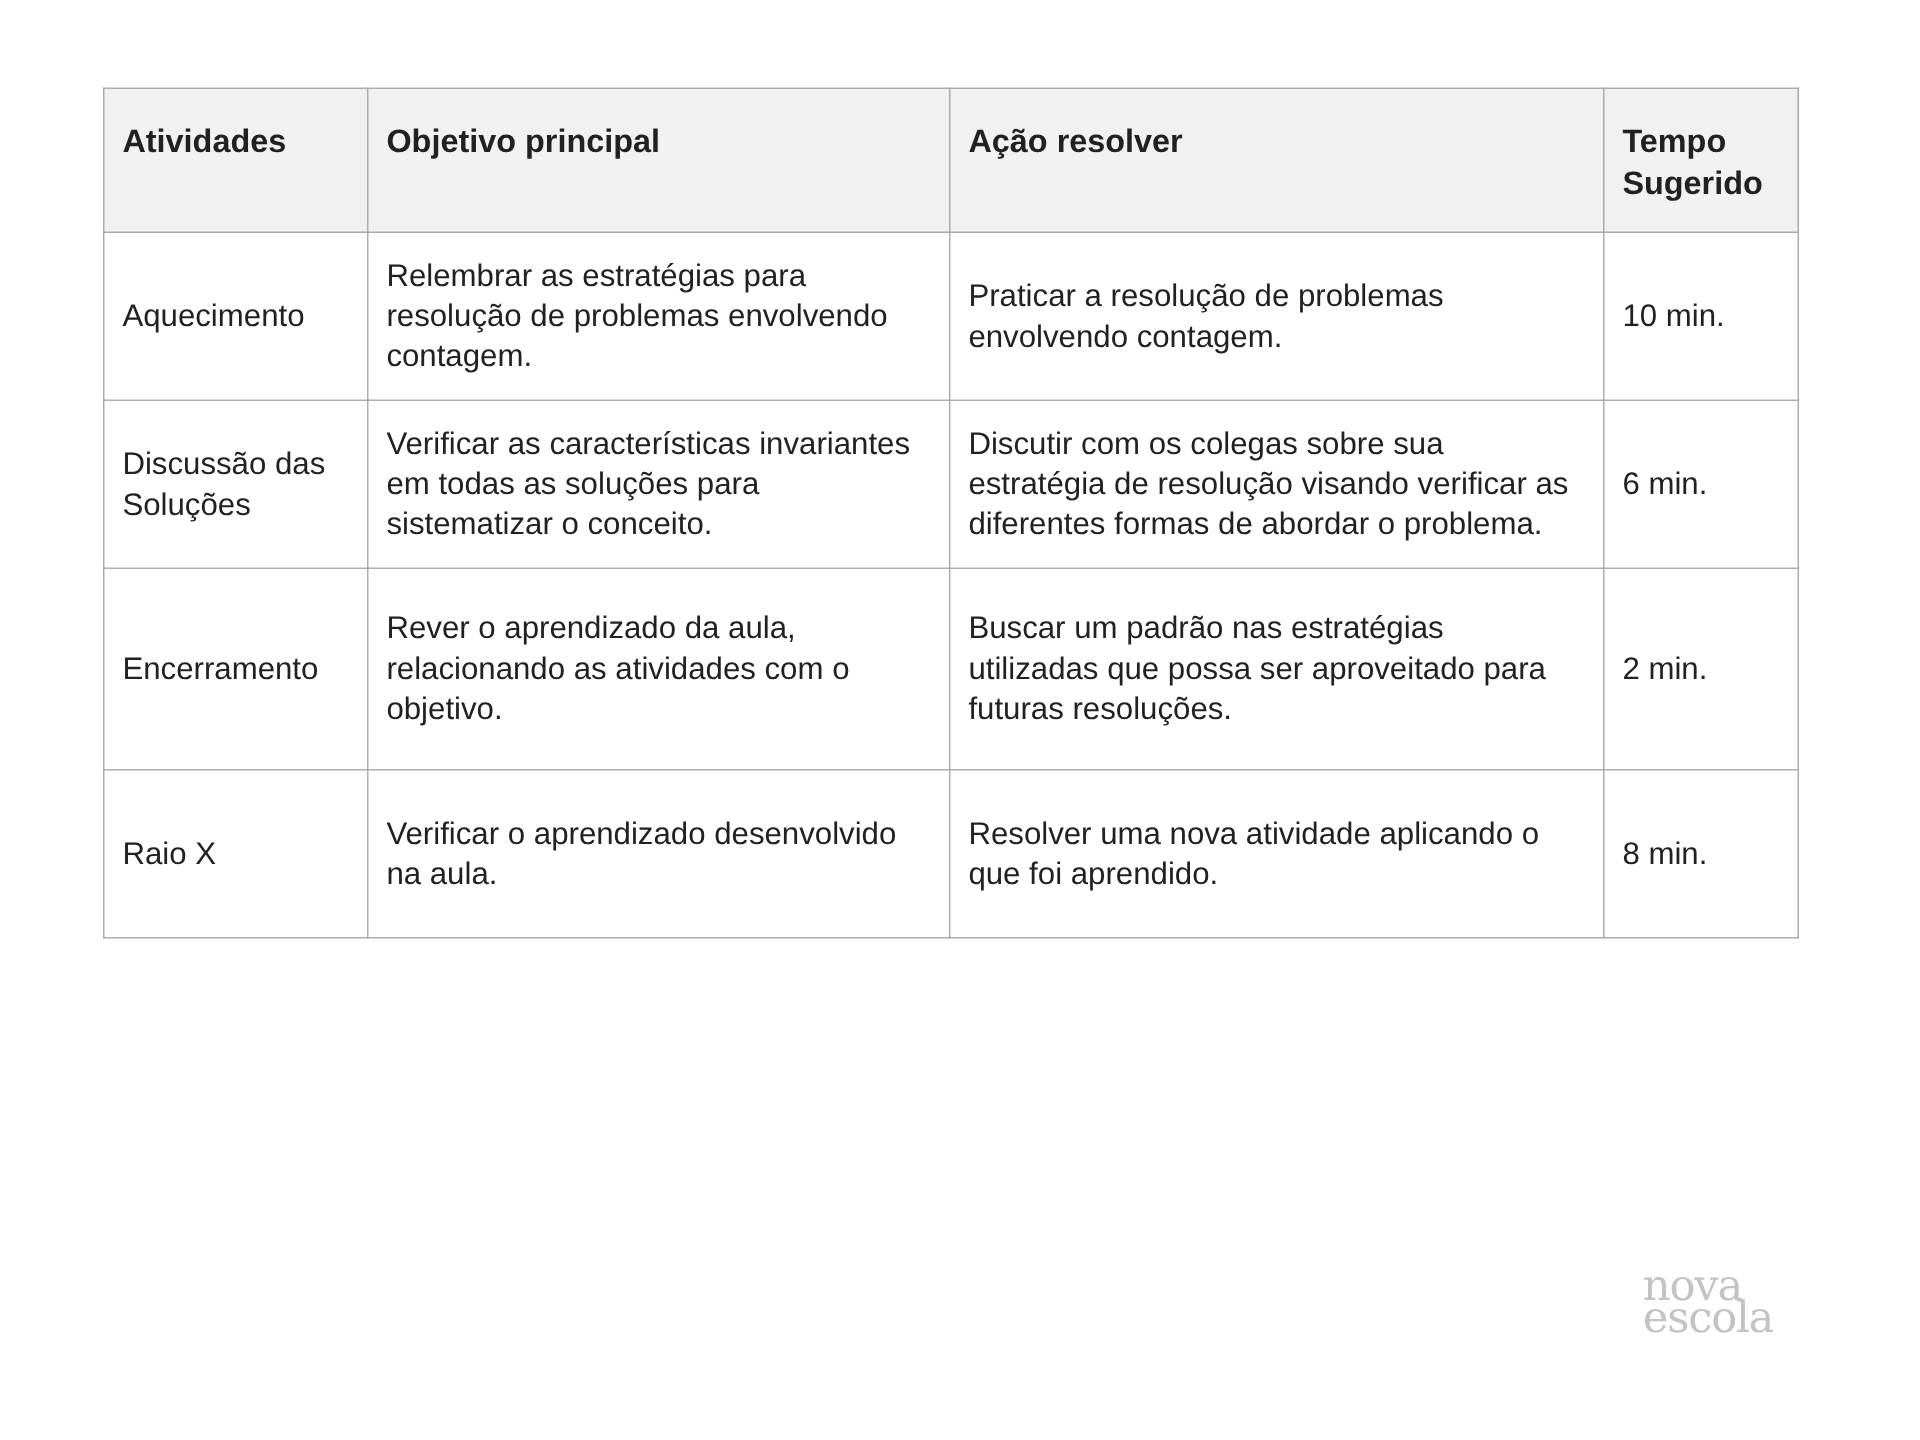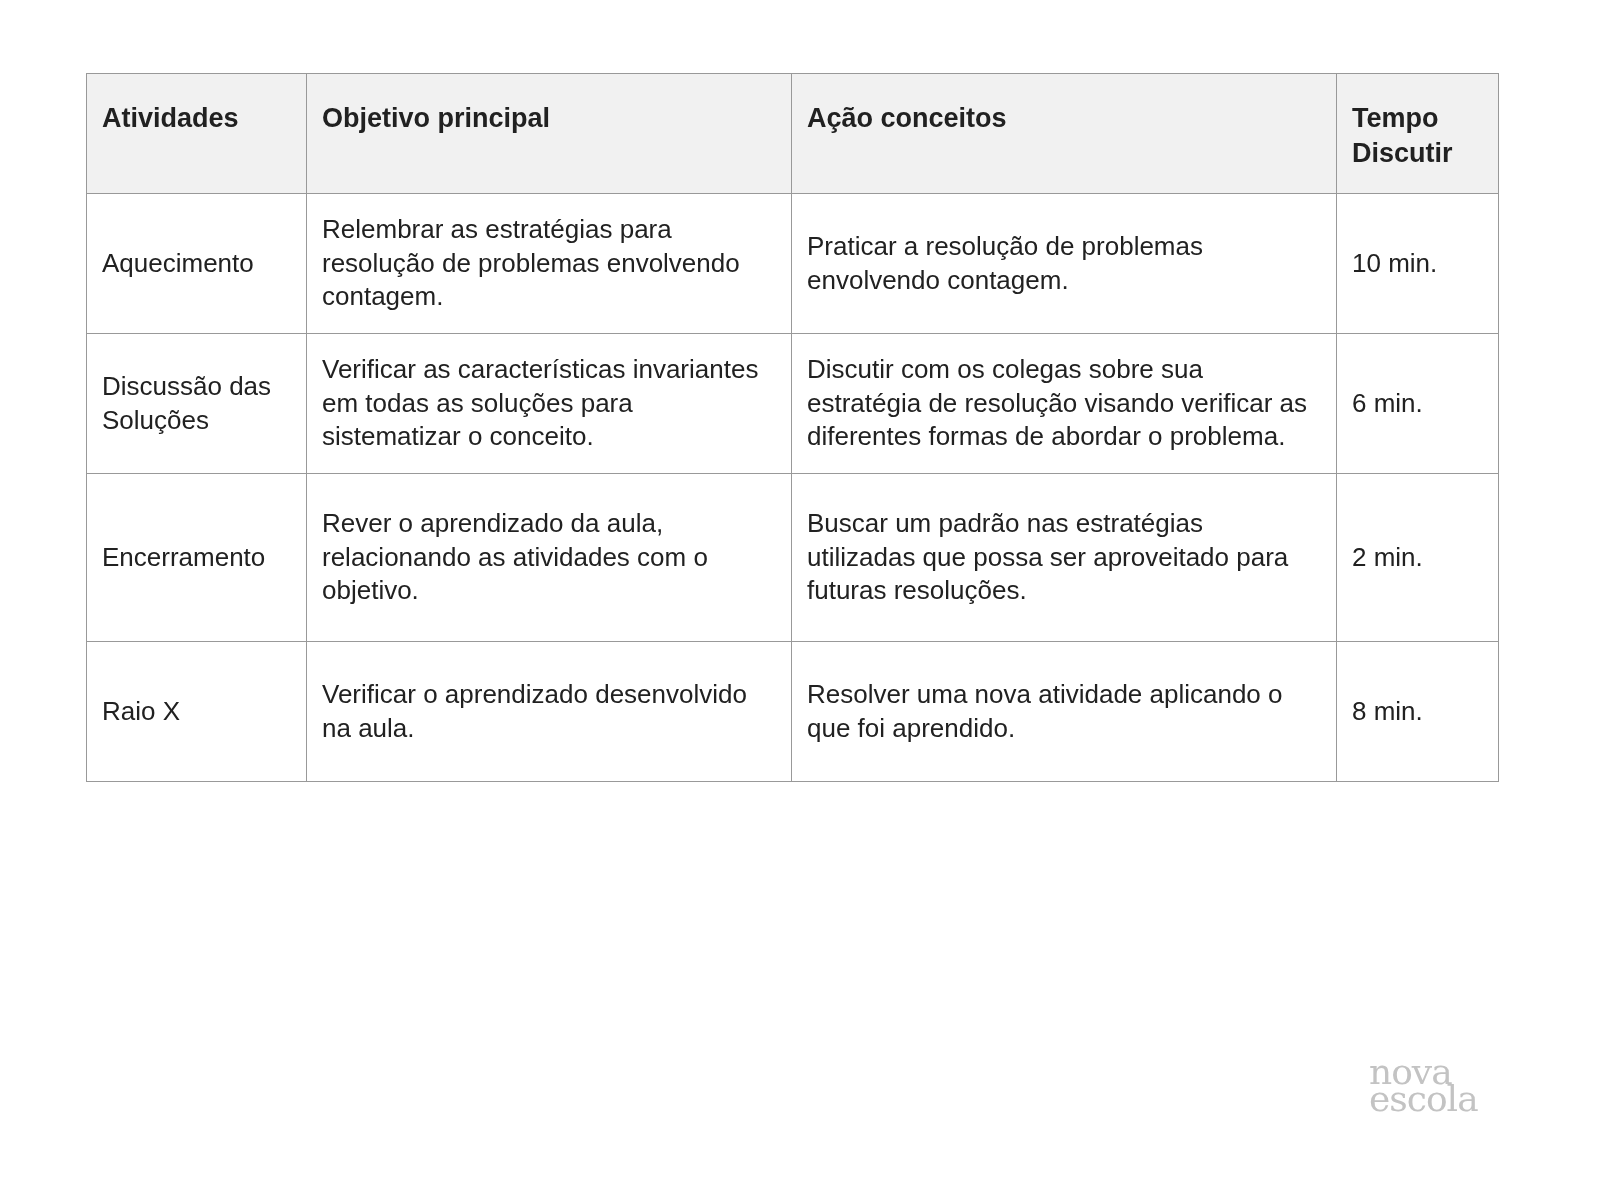--- a/index.html
+++ b/index.html
@@ -69,22 +69,22 @@
   <colgroup>
     <col class="col-atividades">
     <col class="col-objetivo">
     <col class="col-acao">
     <col class="col-tempo">
   </colgroup>
   <thead>
     <tr>
       <th>Atividades</th>
       <th>Objetivo principal</th>
-      <th>Ação conceitos</th>
-      <th>Tempo Discutir</th>
+      <th>Ação resolver</th>
+      <th>Tempo Sugerido</th>
     </tr>
   </thead>
   <tbody>
     <tr>
       <td>Aquecimento</td>
       <td>Relembrar as estratégias para resolução de problemas envolvendo contagem.</td>
       <td>Praticar a resolução de problemas envolvendo contagem.</td>
       <td>10 min.</td>
     </tr>
     <tr>

